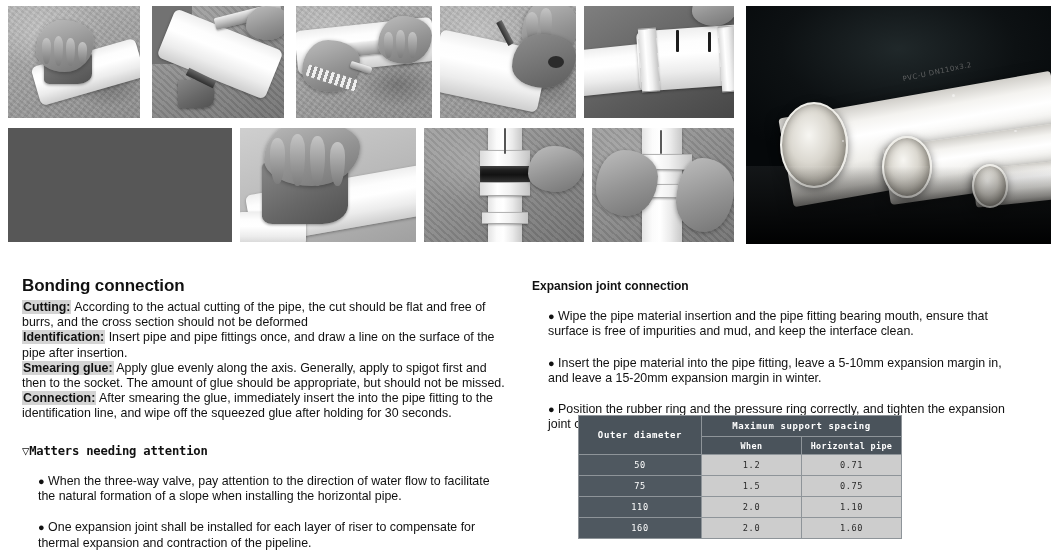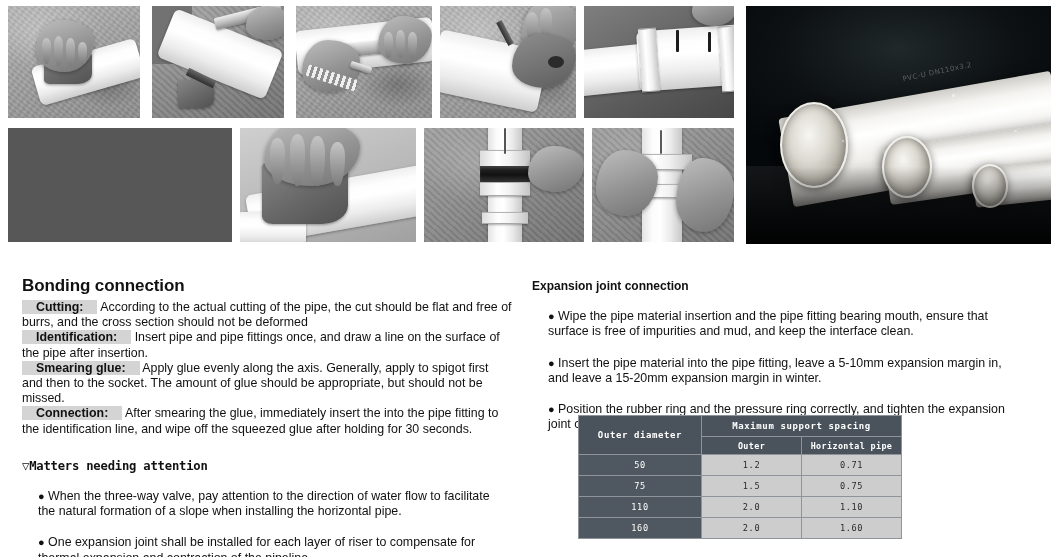--- a/index.html
+++ b/index.html
@@ -180,21 +180,21 @@
   }
   .body-text {
     font-size: 12.4px;
     line-height: 15.2px;
     margin: 0;
   }
   .body-text p { margin: 0; }
   .lbl {
     font-weight: bold;
     background: #d4d4d4;
-    padding: 0 14px;
+    padding: 0 1px;
   }
   .attention-head {
     font-family: "DejaVu Sans Mono", monospace;
     font-weight: bold;
     font-size: 12.2px;
     margin: 0 0 2px 0;
     letter-spacing: -.2px;
   }
   .bullets { margin: 0; }
   .bullets p {
@@ -416,21 +416,21 @@
       <col style="width:123px">
       <col style="width:100px">
       <col style="width:100px">
     </colgroup>
   <tbody>
     <tr>
       <th rowspan="2">Outer diameter</th>
       <th colspan="2">Maximum support spacing</th>
     </tr>
     <tr>
-      <th class="sub">Outer</th>
+      <th class="sub">When</th>
       <th class="sub">Horizontal pipe</th>
     </tr>
     <tr>
       <td class="diam">50</td>
       <td class="val">1.2</td>
       <td class="val">0.71</td>
     </tr>
     <tr>
       <td class="diam">75</td>
       <td class="val">1.5</td>

